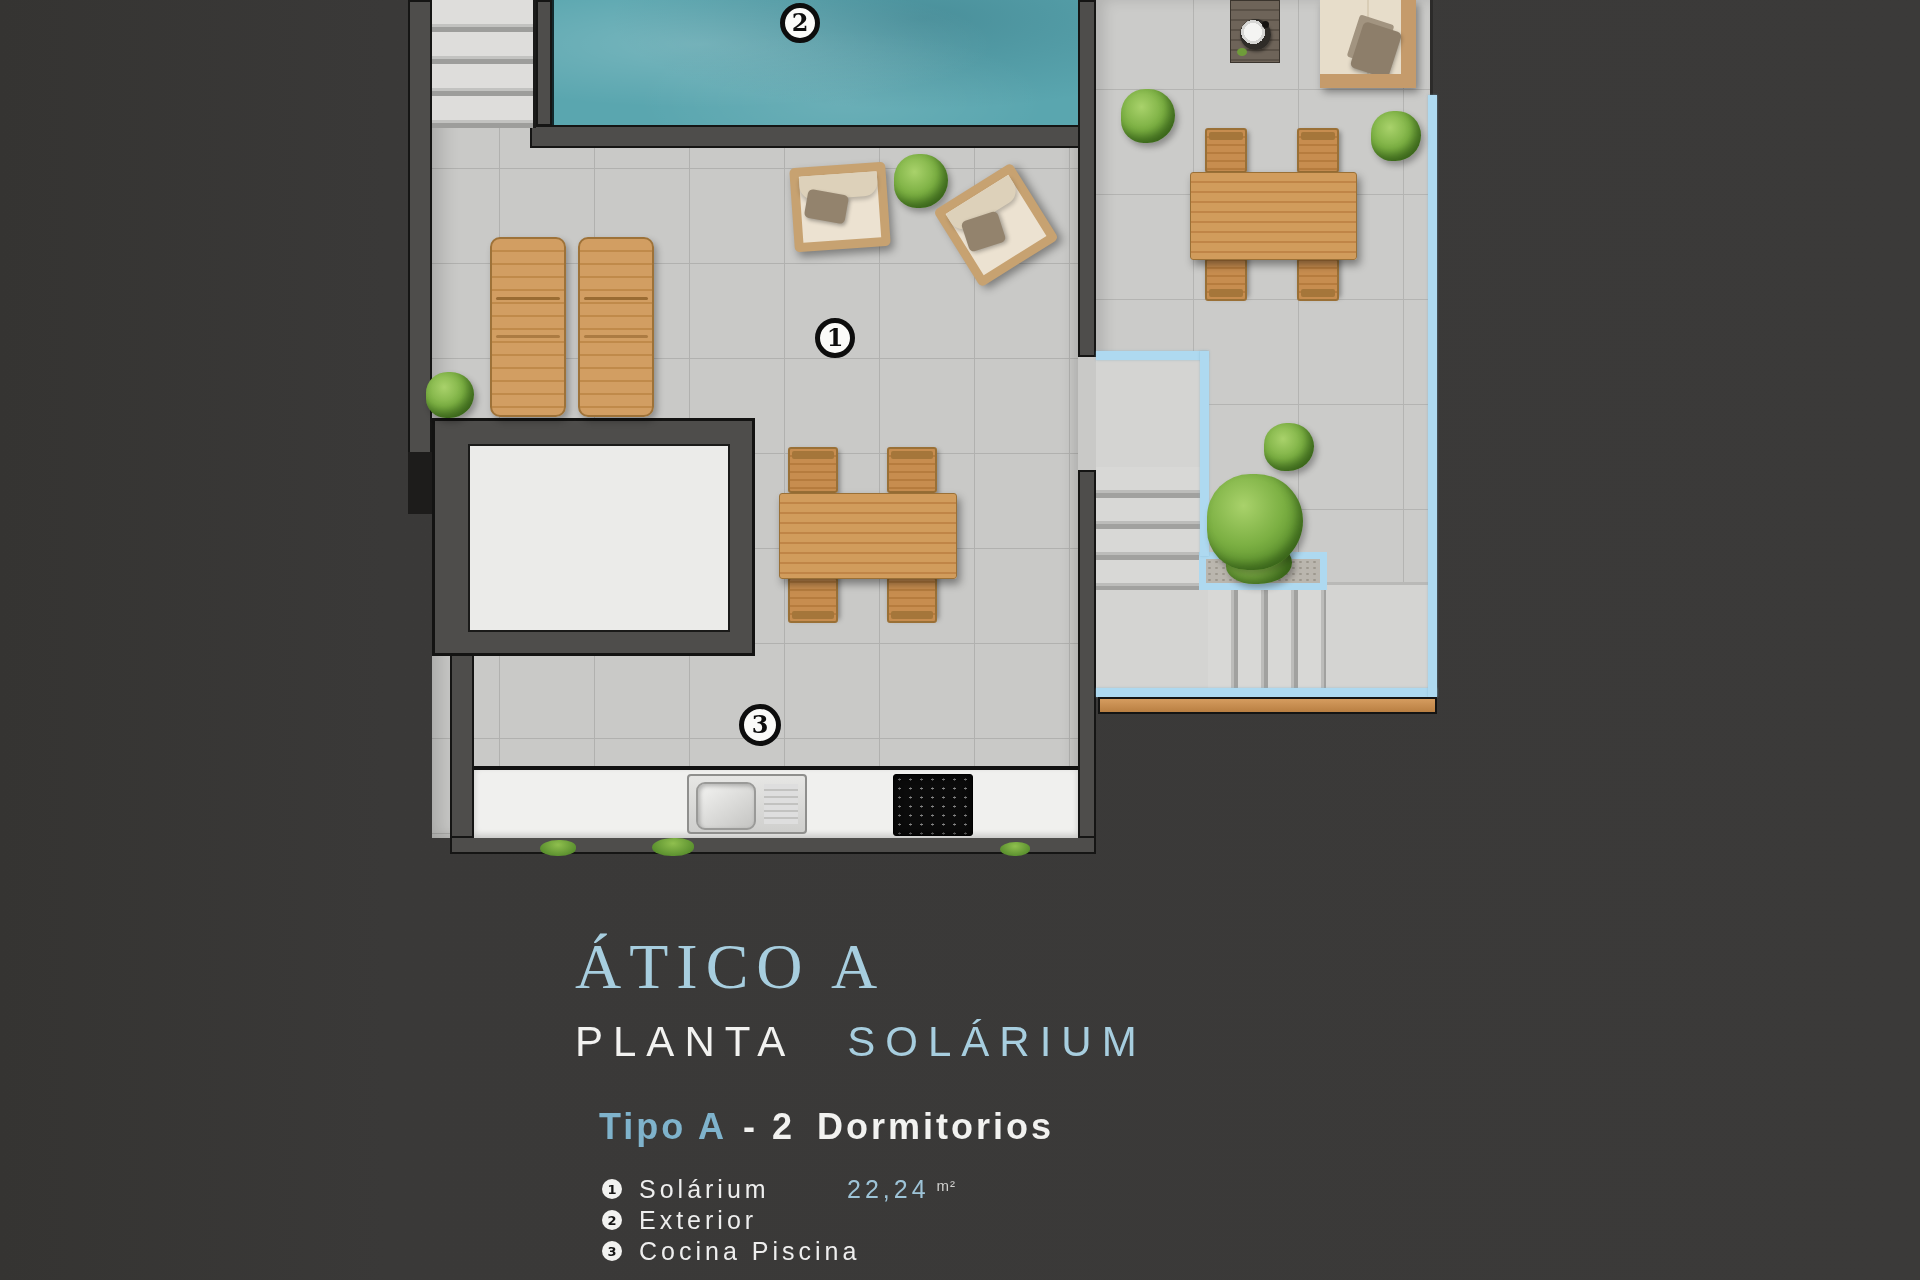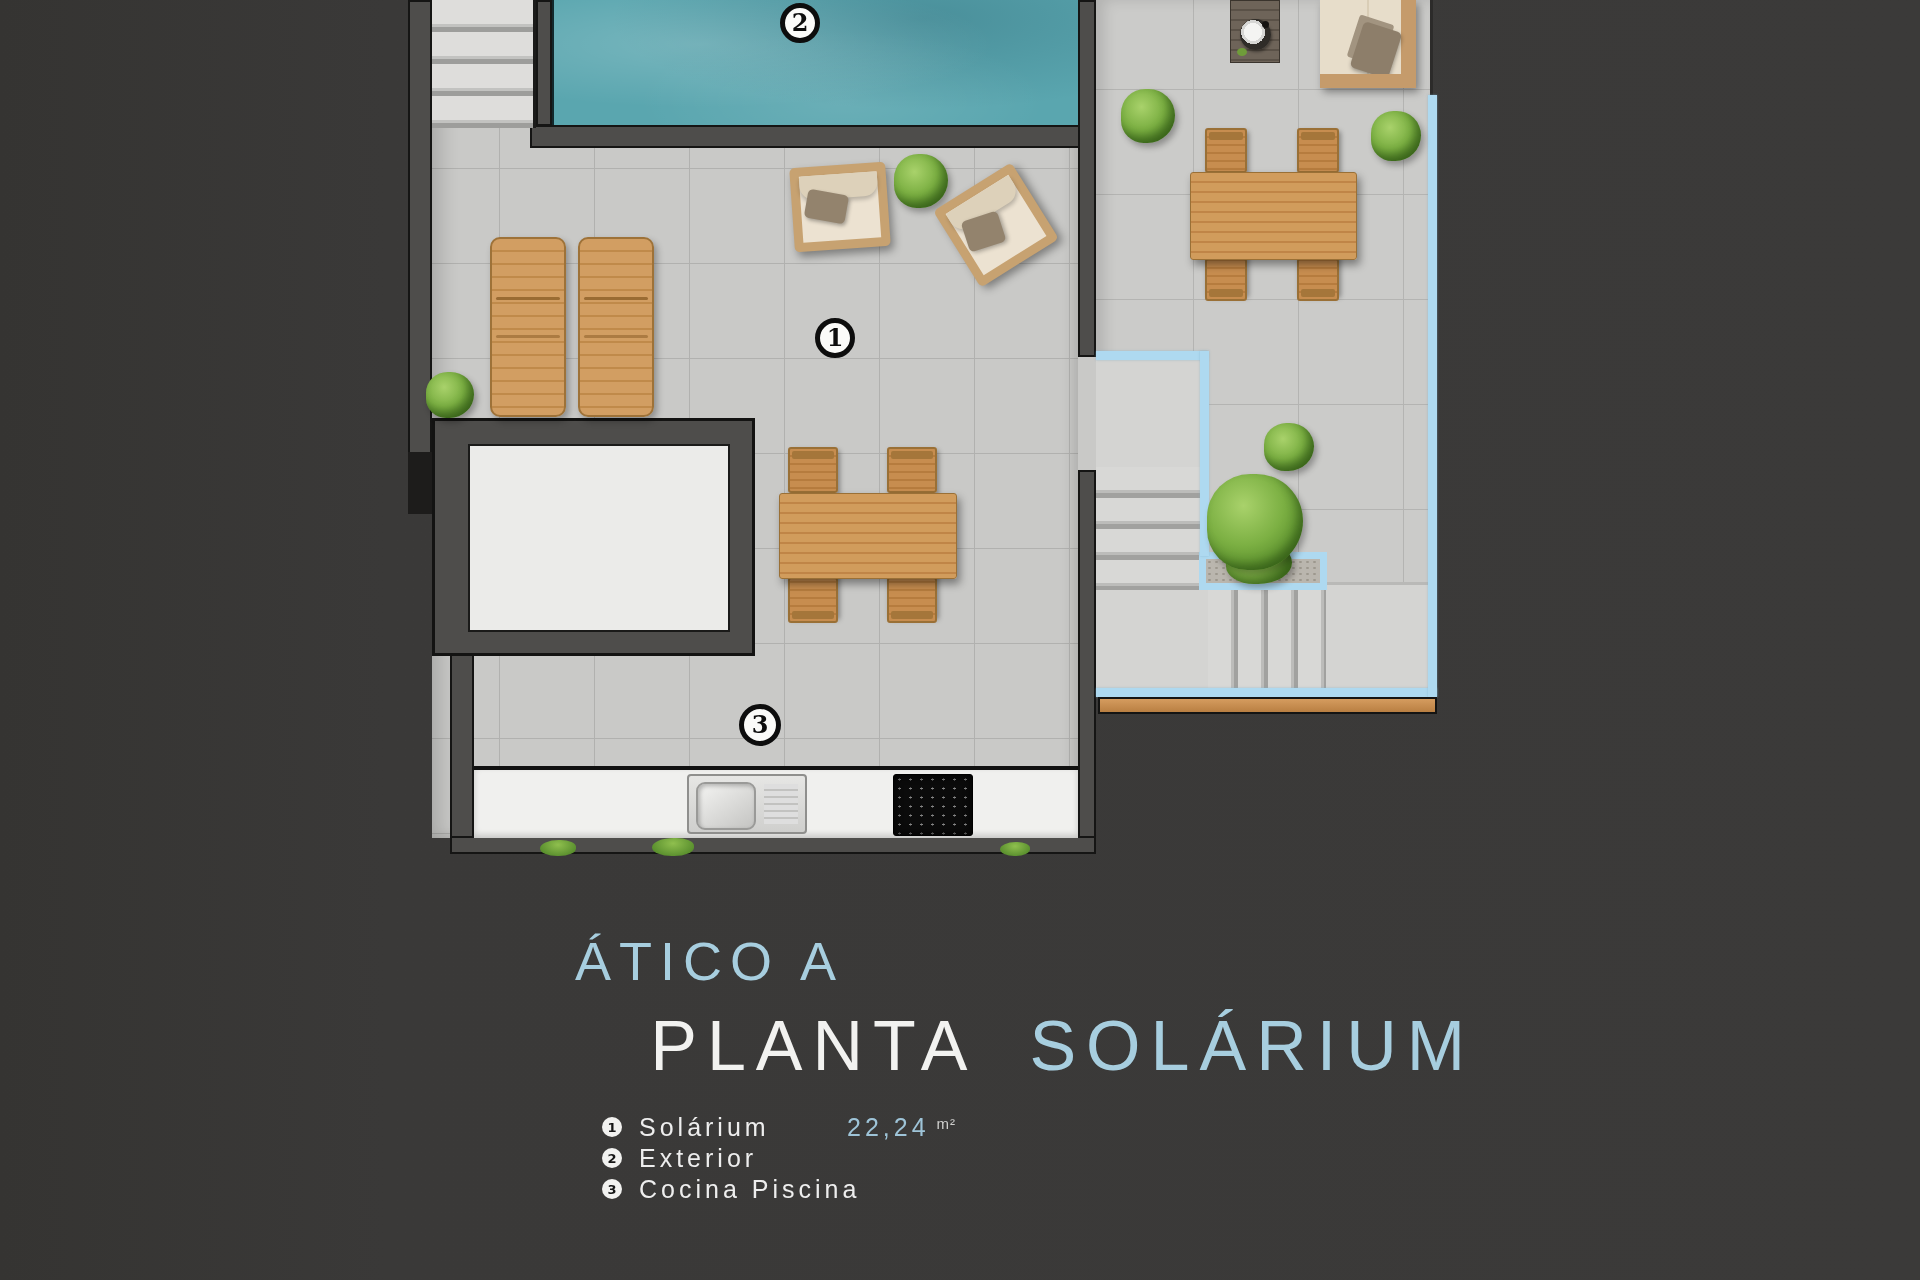--- a/index.html
+++ b/index.html
@@ -112,22 +112,22 @@
   .wood-strip{background:linear-gradient(#d59c5f,#b97f42);border:2px solid #141413;
     box-sizing:border-box;}
 
   
   .marker{width:40px;height:40px;border-radius:50%;background:#fbfbf9;
     border:5px solid #0d0d0d;box-sizing:border-box;color:#0d0d0d;
     display:flex;align-items:center;justify-content:center;
     font-family:"DejaVu Serif",serif;font-weight:bold;font-size:24px;line-height:1;}
 
   
-  .title{color:#a7cedf;font-size:54px;letter-spacing:8px;font-weight:400;}
-  .subtitle{font-size:70px;letter-spacing:10px;color:#f2f2f0;white-space:nowrap;text-align:right;}
+  .title{color:#a7cedf;font-size:64px;letter-spacing:8px;font-weight:400;font-family:Liberation Serif, serif;}
+  .subtitle{font-size:42px;letter-spacing:10px;color:#f2f2f0;white-space:nowrap;}
   .subtitle .accent{color:#a7cedf;margin-left:52px;}
   .tipo{font-size:36px;font-weight:bold;letter-spacing:3px;color:#f2f2f0;white-space:nowrap;}
   .tipo .accent-strong{color:#7fb3cc;}
   .tipo .dash{margin:0 14px 0 16px;}
   .tipo .num{margin-right:22px;}
   .legend-row{display:flex;align-items:center;height:26px;margin-bottom:5px;
     color:#eeeeee;font-size:25px;letter-spacing:4px;white-space:nowrap;}
   .legend-bullet{flex:0 0 auto;width:20px;height:20px;border-radius:50%;background:#f2f2f0;
     color:#161616;font-size:13px;font-weight:bold;letter-spacing:0;
     display:flex;align-items:center;justify-content:center;margin-right:17px;
@@ -226,20 +226,23 @@
     <div class="abs marker" style="left:815px;top:318px;">1</div>
     <div class="abs marker" style="left:780px;top:3px;">2</div>
     <div class="abs marker" style="left:739px;top:704px;width:42px;height:42px;">3</div>
   </div>
 
   <div class="abs" style="left:575px;top:930px;width:900px;">
     <div class="title">ÁTICO A</div>
     <div class="subtitle" style="margin-top:14px;">
       <span>PLANTA</span><span class="accent">SOLÁRIUM</span>
     </div>
+    <div class="tipo" style="margin-top:40px;margin-left:24px;">
+      <span class="accent-strong">Tipo A</span><span class="dash">-</span><span class="num">2</span><span>Dormitorios</span>
+    </div>
     <div style="margin-top:28px;margin-left:27px;">
       <div class="legend-row">
         <span class="legend-bullet">1</span>
         <span class="legend-label">Solárium</span>
         <span class="legend-area">22,24</span>
         <span class="legend-unit">m²</span>
       </div>
       <div class="legend-row">
         <span class="legend-bullet">2</span>
         <span class="legend-label">Exterior</span>

